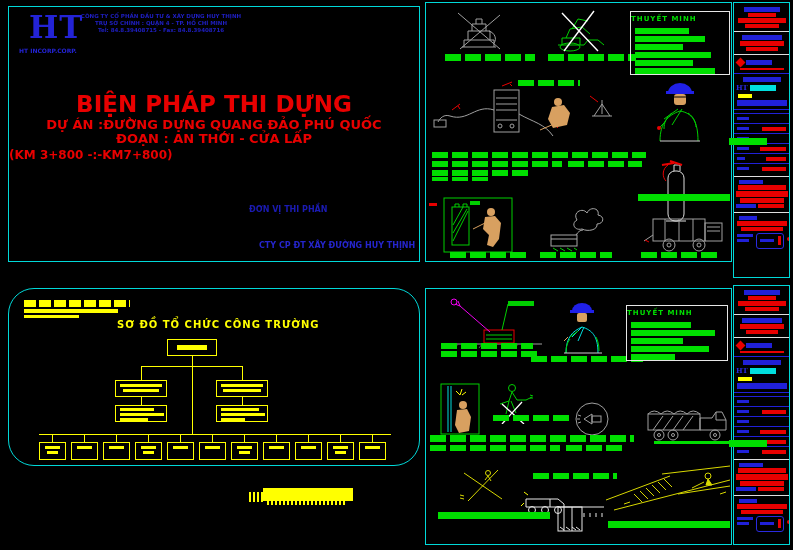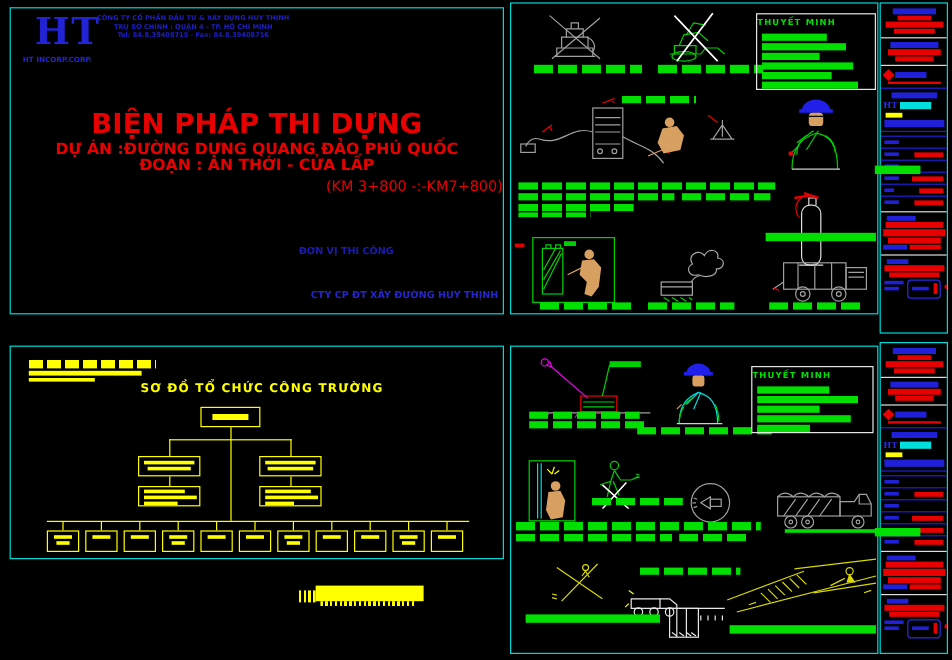--- a/index.html
+++ b/index.html
@@ -19,22 +19,22 @@
         font-weight:bold;font-size:31px;letter-spacing:1px;}
   .logo-sub{position:absolute;left:10px;top:40px;color:#2323d6;font-size:6px;font-weight:bold;}
   .company{position:absolute;left:62px;top:6px;width:180px;color:#1f1fc4;font-size:5.5px;
            line-height:7px;font-weight:bold;text-align:center;}
   .t1{position:absolute;left:0;width:100%;top:84px;text-align:center;color:#e80000;
       font-size:23px;font-weight:bold;}
   .t2{position:absolute;left:0;width:100%;top:110px;text-align:center;color:#e80000;
       font-size:13px;font-weight:bold;}
   .t3{position:absolute;left:0;width:100%;top:124px;text-align:center;color:#e80000;
       font-size:13px;font-weight:bold;}
-  .t4{position:absolute;left:0;width:100%;top:141px;text-align:right;color:#e80000;
-      font-size:12px;font-weight:normal;}
+  .t4{position:absolute;left:0;width:100%;top:141px;text-align:left;color:#e80000;
+      font-size:12px;font-weight:bold;}
   .unit-label{position:absolute;left:240px;top:198px;color:#1b1bb4;font-size:8px;font-weight:bold;}
   .unit-name{position:absolute;left:250px;top:234px;color:#2525cc;font-size:8px;font-weight:bold;}
   
   .note-box{position:absolute;border:1px solid #e6e6e6;box-sizing:border-box;}
   .note-title{color:#00df00;font-size:7px;font-weight:bold;text-align:left;margin-top:3px;
               letter-spacing:1px;}
   .note-bars{padding:3px 0 0 4px;}
   .note-bars div{background:#00df00;height:6px;margin-top:2px;}
   
   .org-title{position:absolute;left:108px;top:30px;color:#ffff00;font-size:10px;font-weight:bold;
@@ -78,21 +78,21 @@
     <div class="logo-sub">HT INCORP.CORP.</div>
     <div class="company">
       <div>CÔNG TY CỔ PHẦN ĐẦU TƯ &amp; XÂY DỰNG HUY THỊNH</div>
       <div>TRỤ SỞ CHÍNH : QUẬN 4 - TP. HỒ CHÍ MINH</div>
       <div>Tel: 84.8.39408715 - Fax: 84.8.39408716</div>
     </div>
     <div class="t1">BIỆN PHÁP THI DỰNG</div>
     <div class="t2">DỰ ÁN :ĐƯỜNG DỰNG QUANG ĐẢO PHÚ QUỐC</div>
     <div class="t3">ĐOẠN : AN THỚI - CỬA LẤP</div>
     <div class="t4">(KM 3+800 -:-KM7+800)</div>
-    <div class="unit-label">ĐƠN VỊ THI CÔNG</div>
+    <div class="unit-label">ĐƠN VỊ THI PHẦN</div>
     <div class="unit-name">CTY CP ĐT XÂY ĐƯỜNG HUY THỊNH</div>
   </section>
 
   <section class="sheet" style="left:425px;top:2px;width:307px;height:260px;">
 
     <svg class="svgbox" style="left:26px;top:6px;" width="52" height="44" viewBox="0 0 52 44">
       <g fill="none" stroke="#a0a0a0">
         <path d="M10 38 h34"></path>
           <path d="M12 38 v-7 h30 v7"></path>
           <path d="M16 31 v-9 h22 v9"></path>
@@ -223,21 +223,21 @@
         <path d="M10 22 l-9 6"></path>
       </g>
       <path d="M2 27 l4 2" stroke="#e80000"></path>
     </svg>
 
     <div class="gw" style="left:24px;top:249px;width:80px;height:6px;"></div>
     <div class="gw" style="left:114px;top:249px;width:72px;height:6px;"></div>
     <div class="gw" style="left:215px;top:249px;width:78px;height:6px;"></div>
   </section>
 
-  <section class="sheet" style="left:8px;top:288px;width:412px;height:178px;">
+  <section class="sheet" style="left:8px;top:288px;width:412px;height:178px;border-radius:26px;">
     <div class="yw" style="left:15px;top:11px;width:106px;height:7px;"></div>
     <div class="ys" style="left:15px;top:20px;width:94px;height:4px;"></div>
     <div class="ys" style="left:15px;top:26px;width:55px;height:3px;"></div>
 
     <div class="org-title">SƠ ĐỒ TỔ CHỨC CÔNG TRƯỜNG</div>
 
     <div class="obox" style="left:158px;top:50px;width:50px;height:17px;">
       <div class="obar" style="width:30px;height:5px;margin-top:5px;"></div>
     </div>
     <div class="oline" style="left:183px;top:67px;width:1px;height:10px;"></div>

